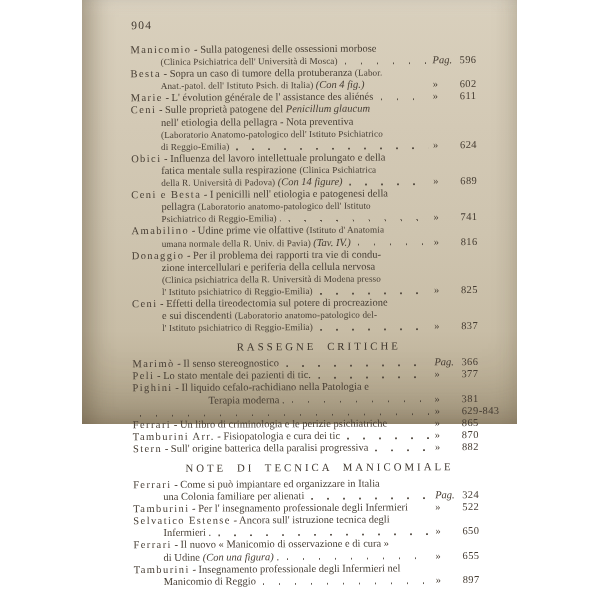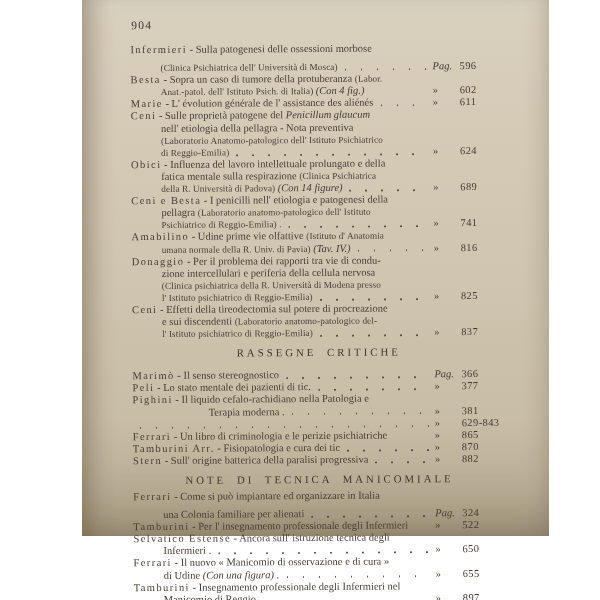--- a/index.html
+++ b/index.html
@@ -4,29 +4,28 @@
 <style>
   html,body{margin:0;padding:0;}
   body{
     width:600px;height:600px;overflow:hidden;
     background:#ffffff;
     font-family:"Liberation Serif", serif;
   }
   .stage{position:relative;width:600px;height:600px;background:#ffffff;}
   
   .photo{
-    position:absolute;left:82px;top:0;width:435px;height:536px;
+    position:absolute;left:82px;top:0;width:435px;height:424px;
     background:
       linear-gradient(180deg,#d9d0bd 0%,#d3c9b5 30%,#cec4af 55%,#c8bda6 78%,#b7ab92 94%,#ac9f86 100%);
     box-shadow:
       inset 20px 0 26px -14px rgba(84,68,46,0.45),
       inset -12px 0 20px -12px rgba(84,68,46,0.28),
       inset 0 -46px 55px -32px rgba(84,68,46,0.30),
       inset 0 14px 20px -14px rgba(255,255,255,0.35);
-    padding-left: 32px;
   }
   .content{
     position:absolute;left:50px;top:18px;width:373px;
     color:#463d33;
     transform:rotate(-0.35deg);
   }
   .pageno{
     font-size:11.5px;letter-spacing:1.2px;margin:0 0 13px 1px;
     color:#413830;
   }
@@ -44,33 +43,33 @@
   .au{letter-spacing:1.4px;}
   .it{font-style:italic;}
   .sm{font-size:9.2px;letter-spacing:0.1px;}
   .leader{
     flex:1 1 auto;min-width:4px;height:10px;margin:0 5px 0 7px;align-self:flex-end;
     background-image:repeating-linear-gradient(90deg,rgba(70,61,51,0.85) 0 1.7px,transparent 1.7px 16px);
     background-size:100% 1.7px;background-repeat:no-repeat;background-position:left bottom 2.5px;
   }
   .leader.nodots{background-image:none;}
   .ref{flex:0 0 27px;text-align:left;}
-  .ref.it{font-style:italic;margin-top:6px;}
+  .ref.it{font-style:italic;}
   .pg{flex:0 0 44px;text-align:left;letter-spacing:0.4px;}
 </style>
 </head>
 <body>
 
 <div class="stage">
   <div class="photo">
     <div class="content">
       <div class="pageno">904</div>
       <div id="toc">
           <div class="row ind0">
-            <span class="txt"><span class="au">Infermieri</span><span> - Sulla patogenesi delle ossessioni morbose</span></span>
+            <span class="txt"><span class="au">Manicomio</span><span> - Sulla patogenesi delle ossessioni morbose</span></span>
           </div>
           <div class="row ind1">
             <span class="txt"><span class="sm">(Clinica Psichiatrica dell' Università di Mosca)</span></span>
             <span class="leader"></span>
             <span class="ref it">Pag.</span>
             <span class="pg">596</span>
           </div>
           <div class="row ind0">
             <span class="txt"><span class="au">Besta</span><span> - Sopra un caso di tumore della protuberanza </span><span class="sm">(Labor.</span></span>
           </div>

